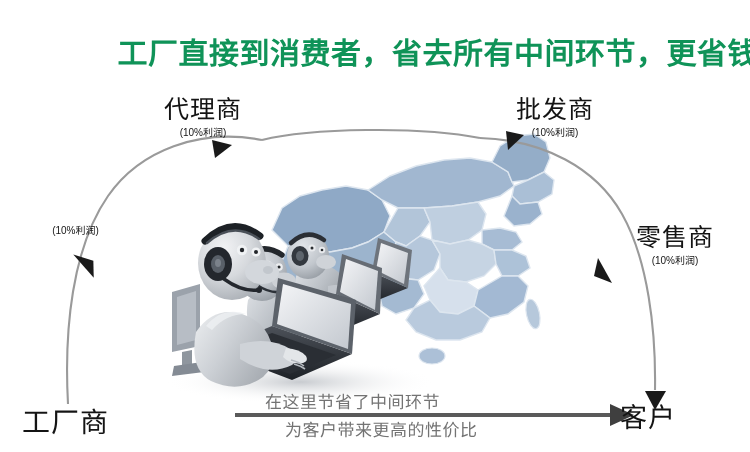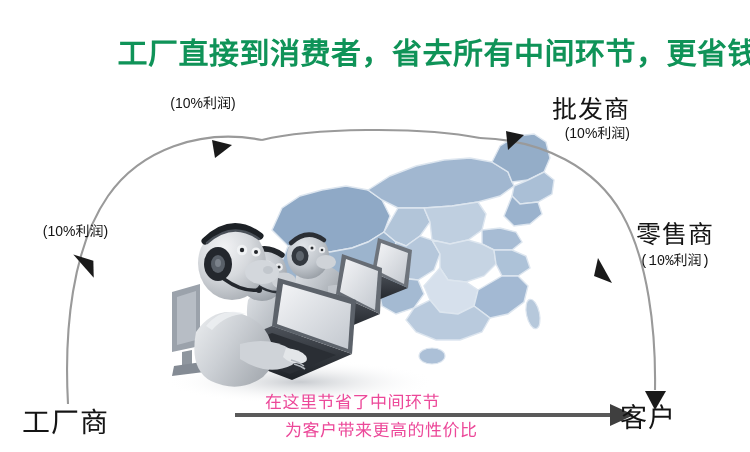--- a/index.html
+++ b/index.html
@@ -52,31 +52,31 @@
     white-space: nowrap;
     color: #1a1a1a;
   }
   .node .name {
     font-size: 25px;
     line-height: 30px;
     letter-spacing: 1px;
     color: #141414;
   }
   .node .sub {
-    font-size: 14px;
+    font-size: 10px;
     line-height: 18px;
     color: #141414;
   }
   .node.ctr { text-align: center; }
   .node.lft { text-align: left; }
 
   #node-agent       { left: 128px; top: 94px;  width: 150px; }
-  #node-wholesaler  { left: 480px; top: 94px;  width: 150px; text-align: right; }
+  #node-wholesaler  { left: 480px; top: 94px;  width: 150px; }
   #node-distributor { left: 8px;   top: 222px; width: 135px; }
-  #node-retailer    { left: 605px; top: 222px; width: 140px; font-family: Liberation Mono, monospace; }
+  #node-retailer    { left: 605px; top: 222px; width: 140px; }
 
   #node-factory {
     left: 22px;
     top: 405px;
     width: 130px;
   }
   #node-factory .name { font-size: 28px; line-height: 36px; }
 
   #node-customer {
     left: 620px;
@@ -84,21 +84,21 @@
     width: 120px;
   }
   #node-customer .name { font-size: 27px; line-height: 36px; }
 
   
   .bottom-caption {
     position: absolute;
     z-index: 4;
     font-size: 17px;
     line-height: 22px;
-    color: #ec4899;
+    color: #737373;
     white-space: nowrap;
     letter-spacing: 0.5px;
   }
   #caption-top    { left: 265px; top: 392px; }
   #caption-bottom { left: 253px; top: 420px; margin-left: 32px; }
 </style>
 </head>
 <body>
 
 <div id="stage">
@@ -307,20 +307,21 @@
 
     <polygon class="ahead" points="645,391 666,391 655,410"></polygon>
 
     <line x1="235" y1="415" x2="612" y2="415" stroke="#5a5a5a" stroke-width="4"></line>
     <polygon points="610,404 634,415 610,426" fill="#3f3f3f"></polygon>
   </svg>
 
   <div id="title">工厂直接到消费者，省去所有中间环节，更省钱</div>
 
   <div class="node ctr" id="node-agent">
+    <div class="name">代理商</div>
     <div class="sub">(10%利润)</div>
   </div>
 
   <div class="node ctr" id="node-wholesaler">
     <div class="name">批发商</div>
     <div class="sub">(10%利润)</div>
   </div>
 
   <div class="node ctr" id="node-distributor">
     <div class="sub">(10%利润)</div>

